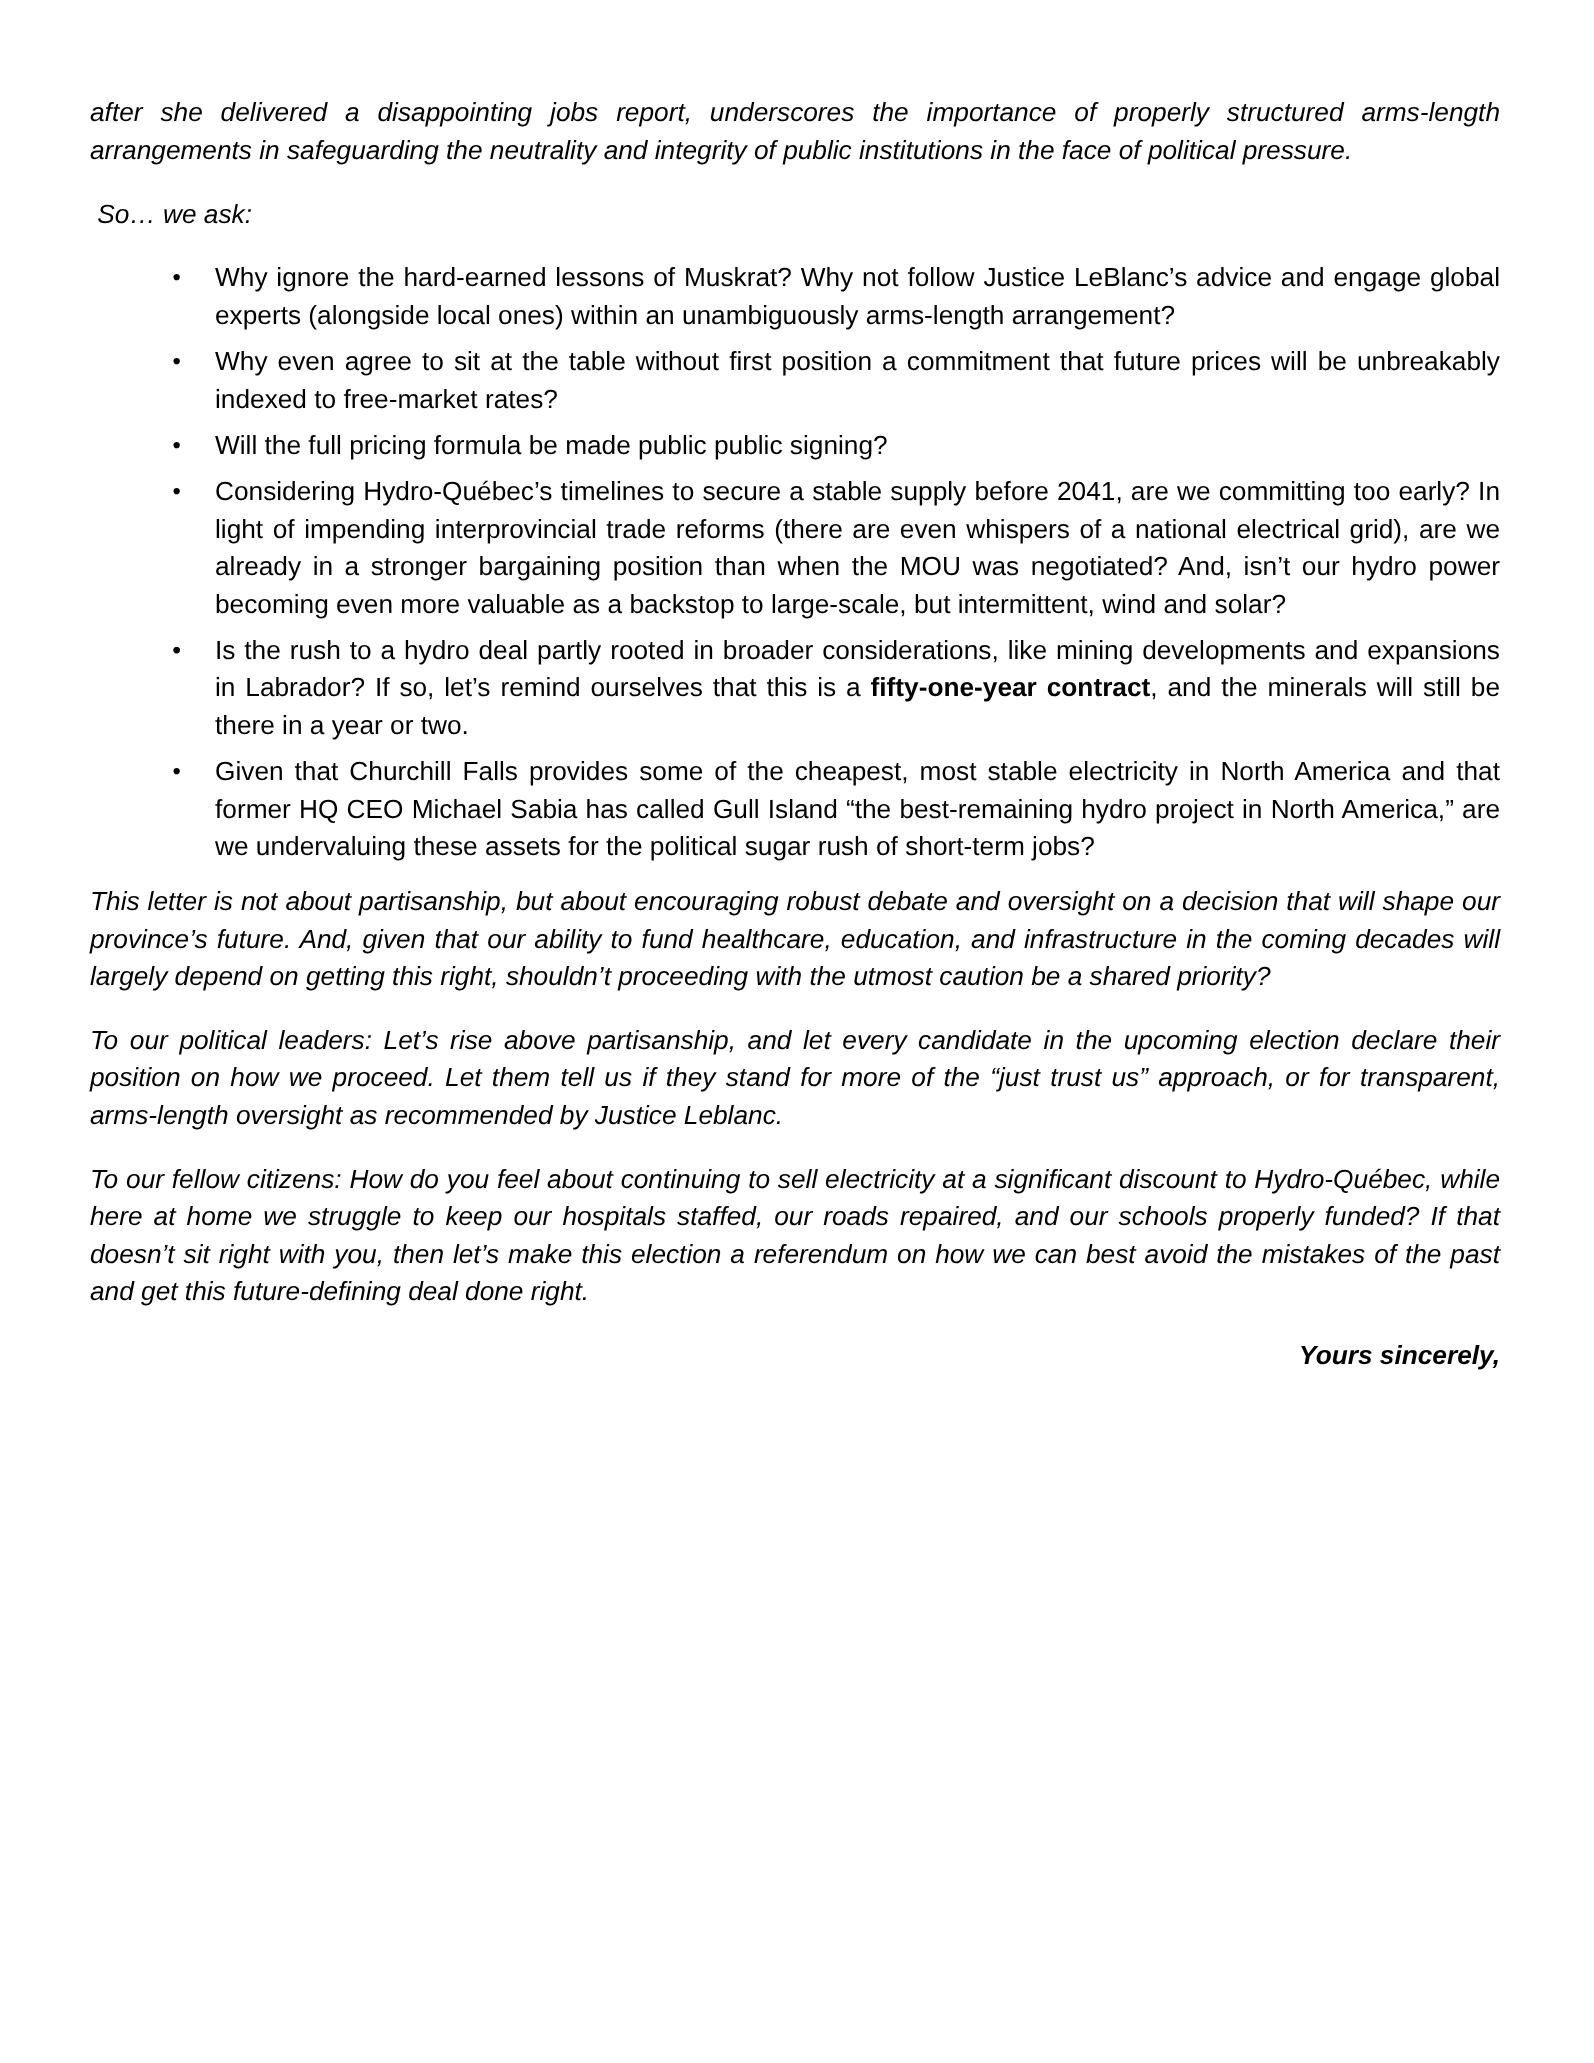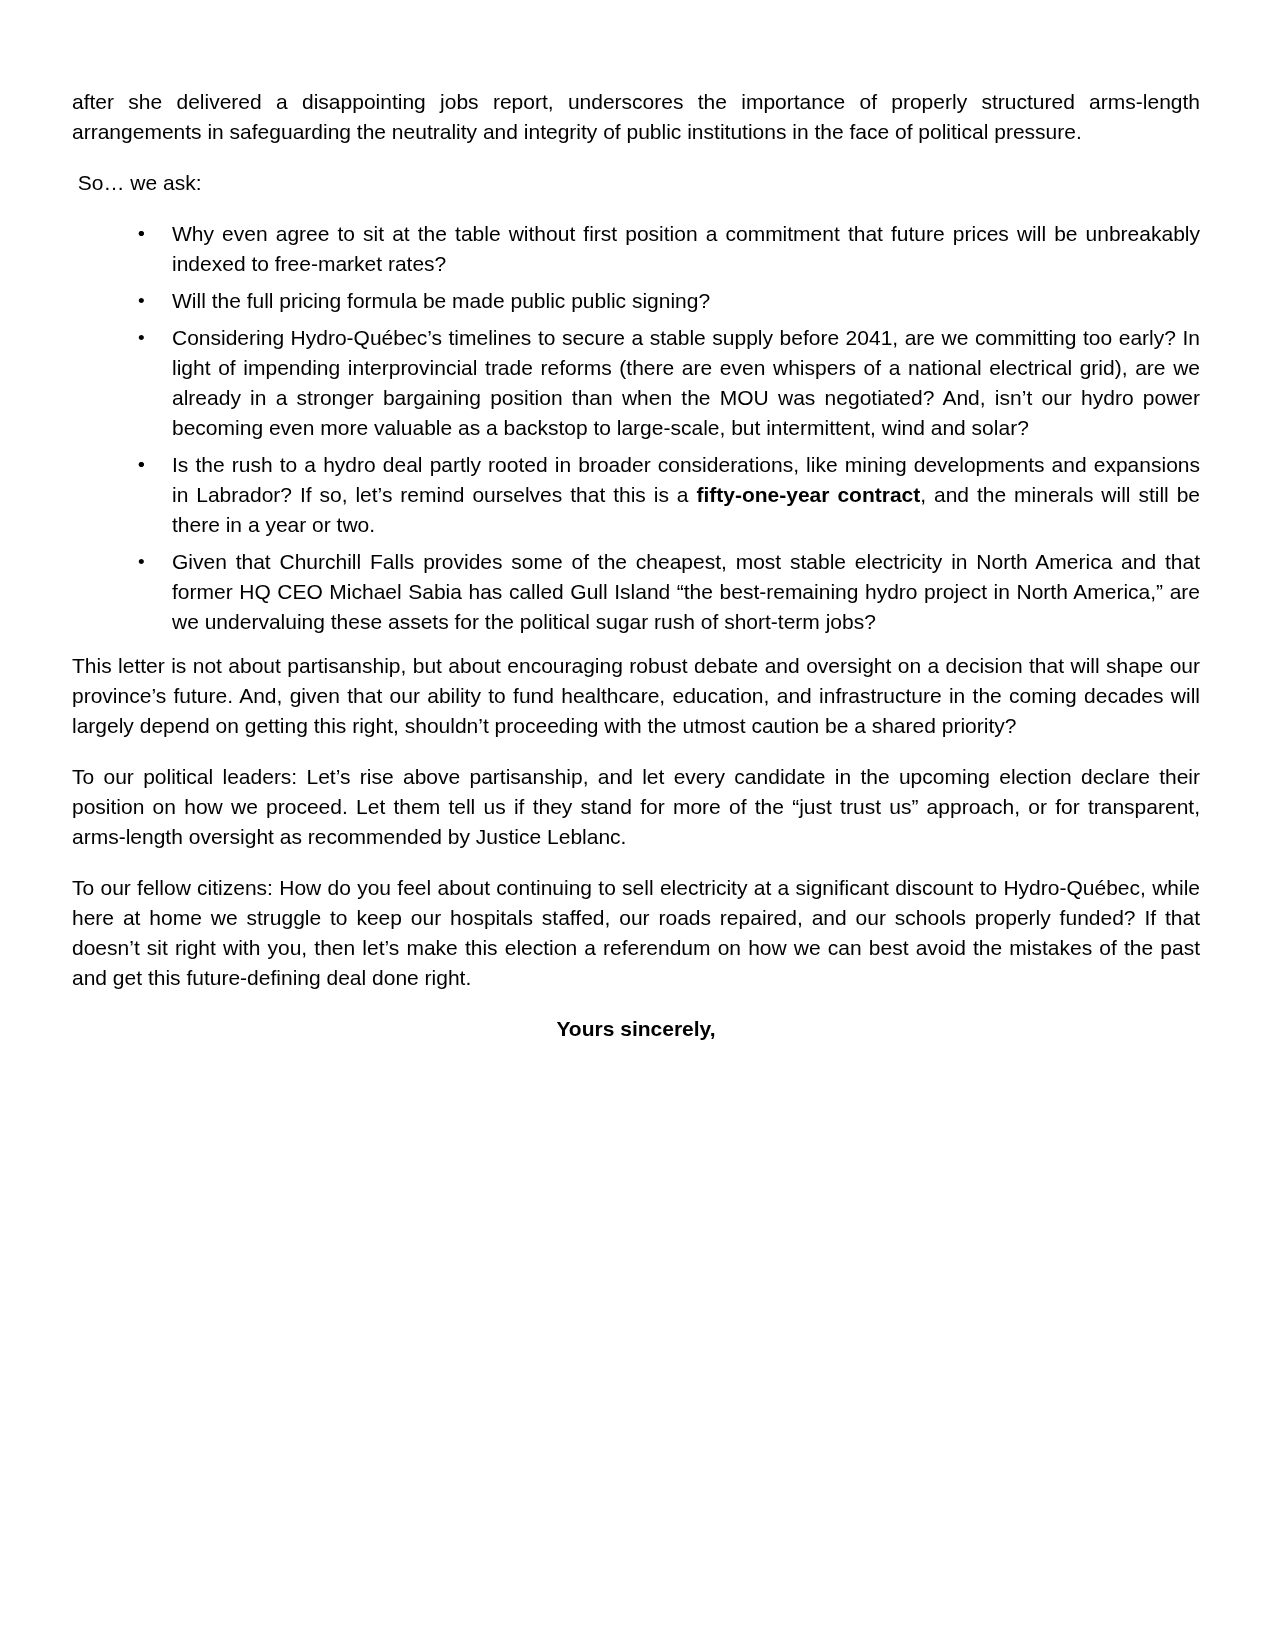--- a/index.html
+++ b/index.html
@@ -16,61 +16,63 @@
   }
   .page {
     box-sizing: border-box;
     width: 1275px;
     height: 1650px;
     padding: 76px 75px 40px 72px;
     font-size: 21px;
     line-height: 30px;
   }
   p {
-    margin: 11px 0 21px 0;
+    margin: 0 0 21px 0;
     text-align: justify;
+    font-style: italic;
   }
   ul.bullets {
     list-style: none;
     margin: 0 0 14px 0;
     padding: 0;
   }
   ul.bullets li {
     position: relative;
     padding-left: 100px;
     margin: 0 0 7px 0;
     text-align: justify;
   }
   ul.bullets .marker {
     position: absolute;
     left: 66px;
     top: 0;
     font-size: 19px;
   }
   .bold {
     font-weight: bold;
-    text-align: center;
+    text-align: right;
   }
   strong {
     font-weight: bold;
     margin-top: 12px;
   }
 </style>
 </head>
 <body>
 
 <div class="page">
 
   <p>after she delivered a disappointing jobs report, underscores the importance of properly structured arms-length arrangements in safeguarding the neutrality and integrity of public institutions in the face of political pressure.</p>
 
   <p>&nbsp;So… we ask:</p>
 
   <ul class="bullets">
     <li>
       <span class="marker">•</span>
+      <span>Why ignore the hard-earned lessons of Muskrat? Why not follow Justice LeBlanc’s advice and engage global experts (alongside local ones) within an unambiguously arms-length arrangement?</span>
     </li>
     <li>
       <span class="marker">•</span>
       <span>Why even agree to sit at the table without first position a commitment that future prices will be unbreakably indexed to free-market rates?</span>
     </li>
     <li>
       <span class="marker">•</span>
       <span>Will the full pricing formula be made public public signing?</span>
     </li>
     <li>

